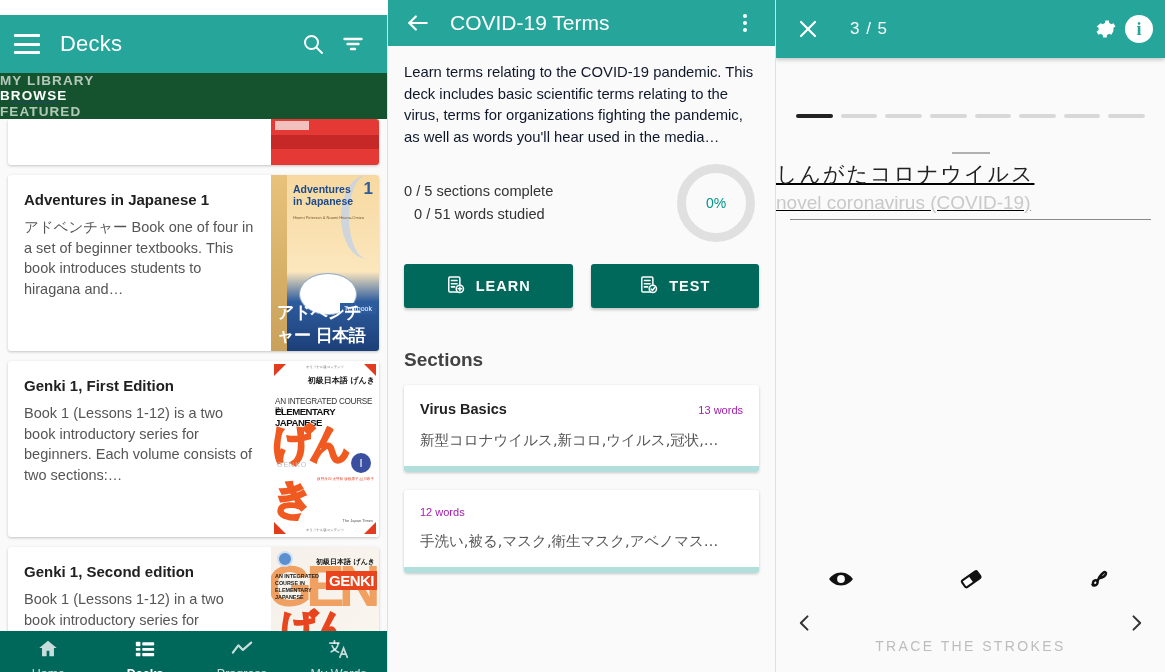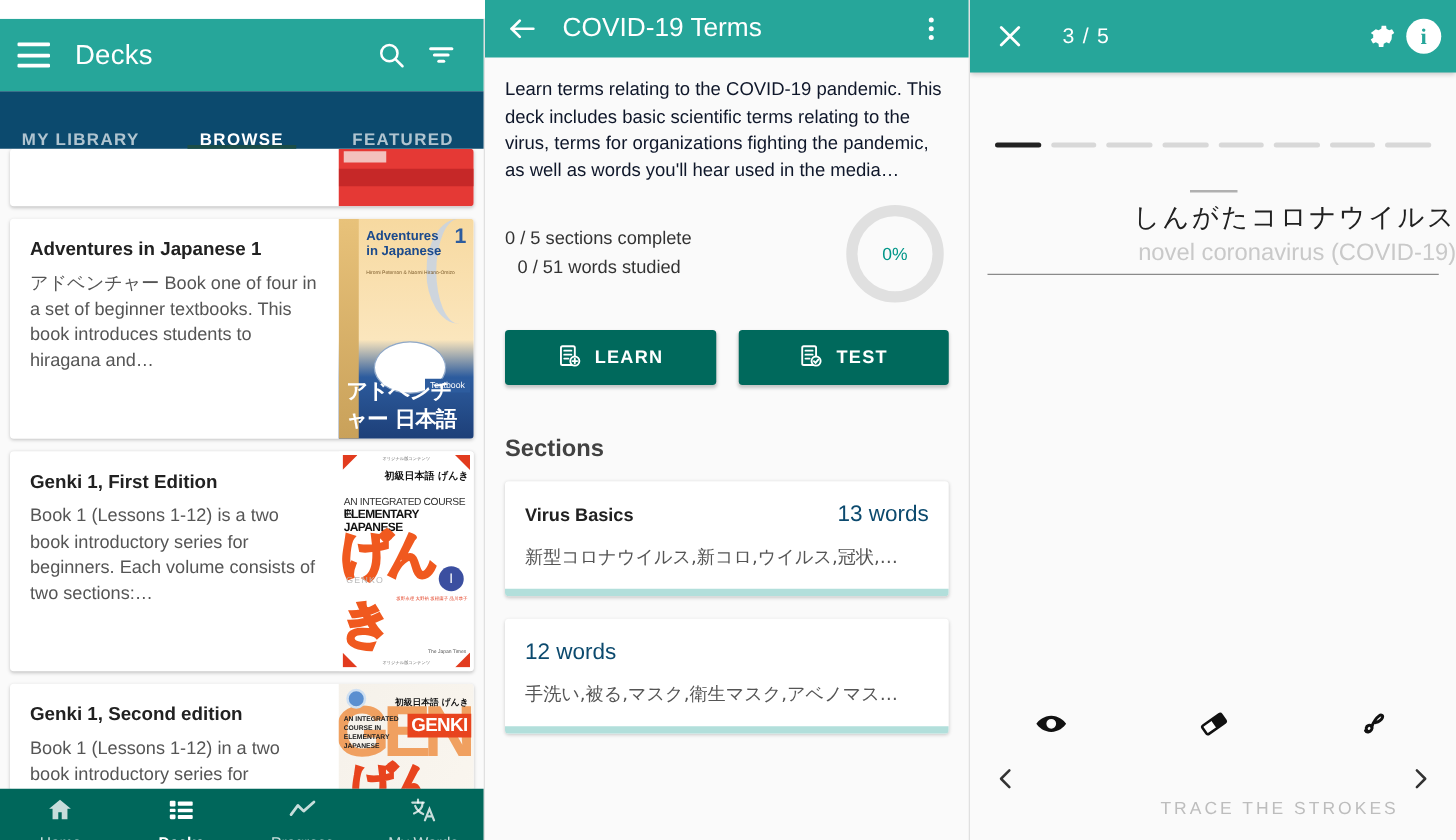--- a/index.html
+++ b/index.html
@@ -26,22 +26,22 @@
     position: relative; z-index: 5;
   }
   .hamburger { width: 26px; height: 20px; display: flex; flex-direction: column;
     justify-content: space-between; margin-right: 20px; cursor: pointer; }
   .hamburger span { display: block; height: 3px; background: #fff; border-radius: 1px; }
   .deck-title { color: #fff; font-size: 22px; letter-spacing: .2px; }
   .appbar-spacer { flex: 1; }
   .icon-btn { width: 40px; height: 40px; display: flex; align-items: center;
     justify-content: center; cursor: pointer; }
   .tabs-bar {
-    height: 46px; background: #0c4a6e; display: flex; align-items: flex-end;
-    position: relative; z-index: 5;
+    height: 46px; background: #14532d; display: flex; align-items: flex-start;
+    position: relative; z-index: 5; flex-direction: column;
   }
   .tab {
     flex: 1; display: flex; align-items: center; justify-content: center;
     color: rgba(255,255,255,.68); font-size: 13.5px; font-weight: bold;
     letter-spacing: 1.1px; cursor: pointer; position: relative;
   }
   .tab.active { color: #ffffff; }
   .tab.active::after {
     content: ""; position: absolute; left: 16%; right: 16%; bottom: 0;
     height: 3px; background: #1b4d47;
@@ -166,51 +166,51 @@
     font-size: 14.5px; font-weight: bold; letter-spacing: 1px; cursor: pointer;
     box-shadow: 0 2px 3px rgba(0,0,0,.22); font-family: inherit;
   }
   .sections-head { padding: 30px 16px 14px 16px; font-size: 19px; font-weight: bold; color: #424242; }
   .section-card {
     margin: 0 16px 18px 16px; background: #fff; border-radius: 3px;
     box-shadow: 0 1px 3px rgba(0,0,0,.2); overflow: hidden;
   }
   .sec-top { display: flex; align-items: baseline; padding: 16px 16px 0 16px; }
   .sec-name { flex: 1; font-size: 14.5px; font-weight: bold; color: #212121; }
-  .sec-count { font-size: 18px; color: #0c4a6e; }
+  .sec-count { font-size: 11px; color: #a21caf; }
   .sec-words { padding: 14px 16px 16px 16px; font-size: 14.5px; color: #555;
     white-space: nowrap; overflow: hidden; font-family: "DejaVu Sans", sans-serif; }
   .sec-accent { height: 6px; background: #b2dfdb; }
 
   
   .panel-trace { width: 389px; height: 672px; background: #fafafa; position: relative;
     overflow: hidden; }
   .trace-appbar { height: 58px; background: #26a69a; display: flex; align-items: center;
     padding: 0 12px; box-shadow: 0 2px 4px rgba(0,0,0,.2); position: relative; z-index: 3; }
   .trace-count { color: #fff; font-size: 17px; letter-spacing: 1px; margin-left: 22px; flex: 1; }
   .info-badge { width: 28px; height: 28px; border-radius: 50%; background: #fff;
     color: #26a69a; display: flex; align-items: center; justify-content: center;
     font-size: 18px; font-weight: bold; font-family: "Liberation Serif", serif; cursor: pointer; }
   .seg-bar { display: flex; gap: 8px; padding: 56px 20px 0 20px; }
   .seg { flex: 1; height: 4px; background: #d8d8d8; border-radius: 2px; }
   .seg.done { background: #222222; }
-  .reading-wrap { text-align: right; position: relative; margin-top: 34px; }
+  .reading-wrap { text-align: left; position: relative; margin-top: 34px; text-decoration: underline; }
   .reading-dash { width: 38px; height: 2px; background: #b0b0b0; margin: 0 auto 6px auto; }
   .reading-kana { font-size: 21px; color: #212121; letter-spacing: 2px;
     font-family: "DejaVu Sans", sans-serif; }
   .reading-eng { font-size: 19px; color: #c9c9c9; margin-top: 4px; }
   .reading-rule { position: absolute; left: 14px; right: 14px; bottom: -6px;
     height: 1px; background: #8a8a8a; }
   .tool-row { position: absolute; left: 0; right: 0; top: 566px; display: flex; }
   .tool { flex: 1; display: flex; align-items: center; justify-content: center; cursor: pointer; }
   .nav-row { position: absolute; left: 0; right: 0; bottom: 18px; display: flex;
     align-items: center; padding: 0 12px; }
   .chev { width: 34px; height: 34px; display: flex; align-items: center;
     justify-content: center; cursor: pointer; }
-  .trace-label { flex: 1; text-align: right; font-size: 14px; color: #bdbdbd;
+  .trace-label { flex: 1; text-align: center; font-size: 14px; color: #bdbdbd;
     letter-spacing: 2.4px; margin-top: 46px; }
 </style>
 </head>
 <body>
 
 <div class="app">
 
   <div class="panel-decks">
 
     <div class="deck-appbar">

